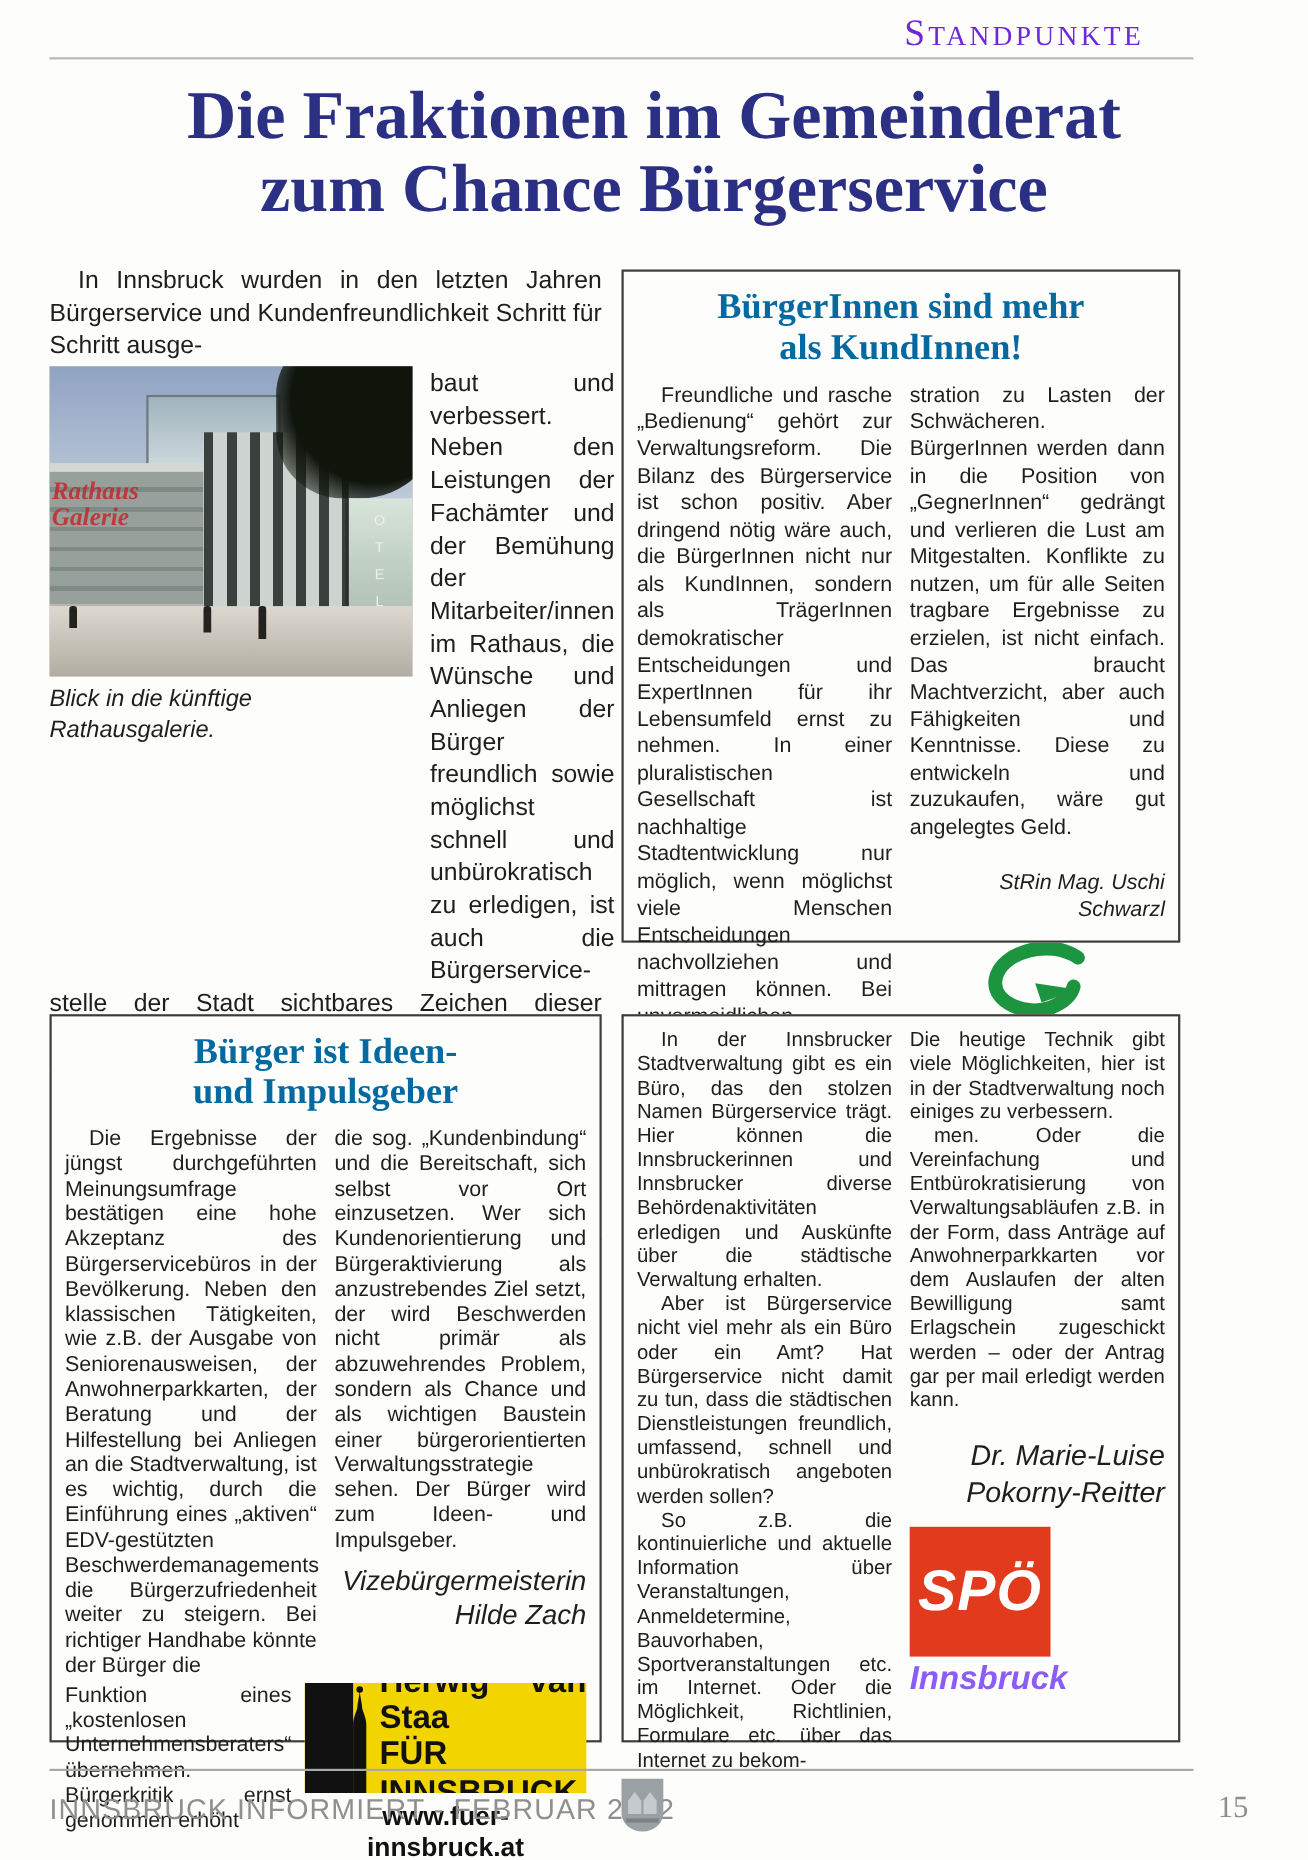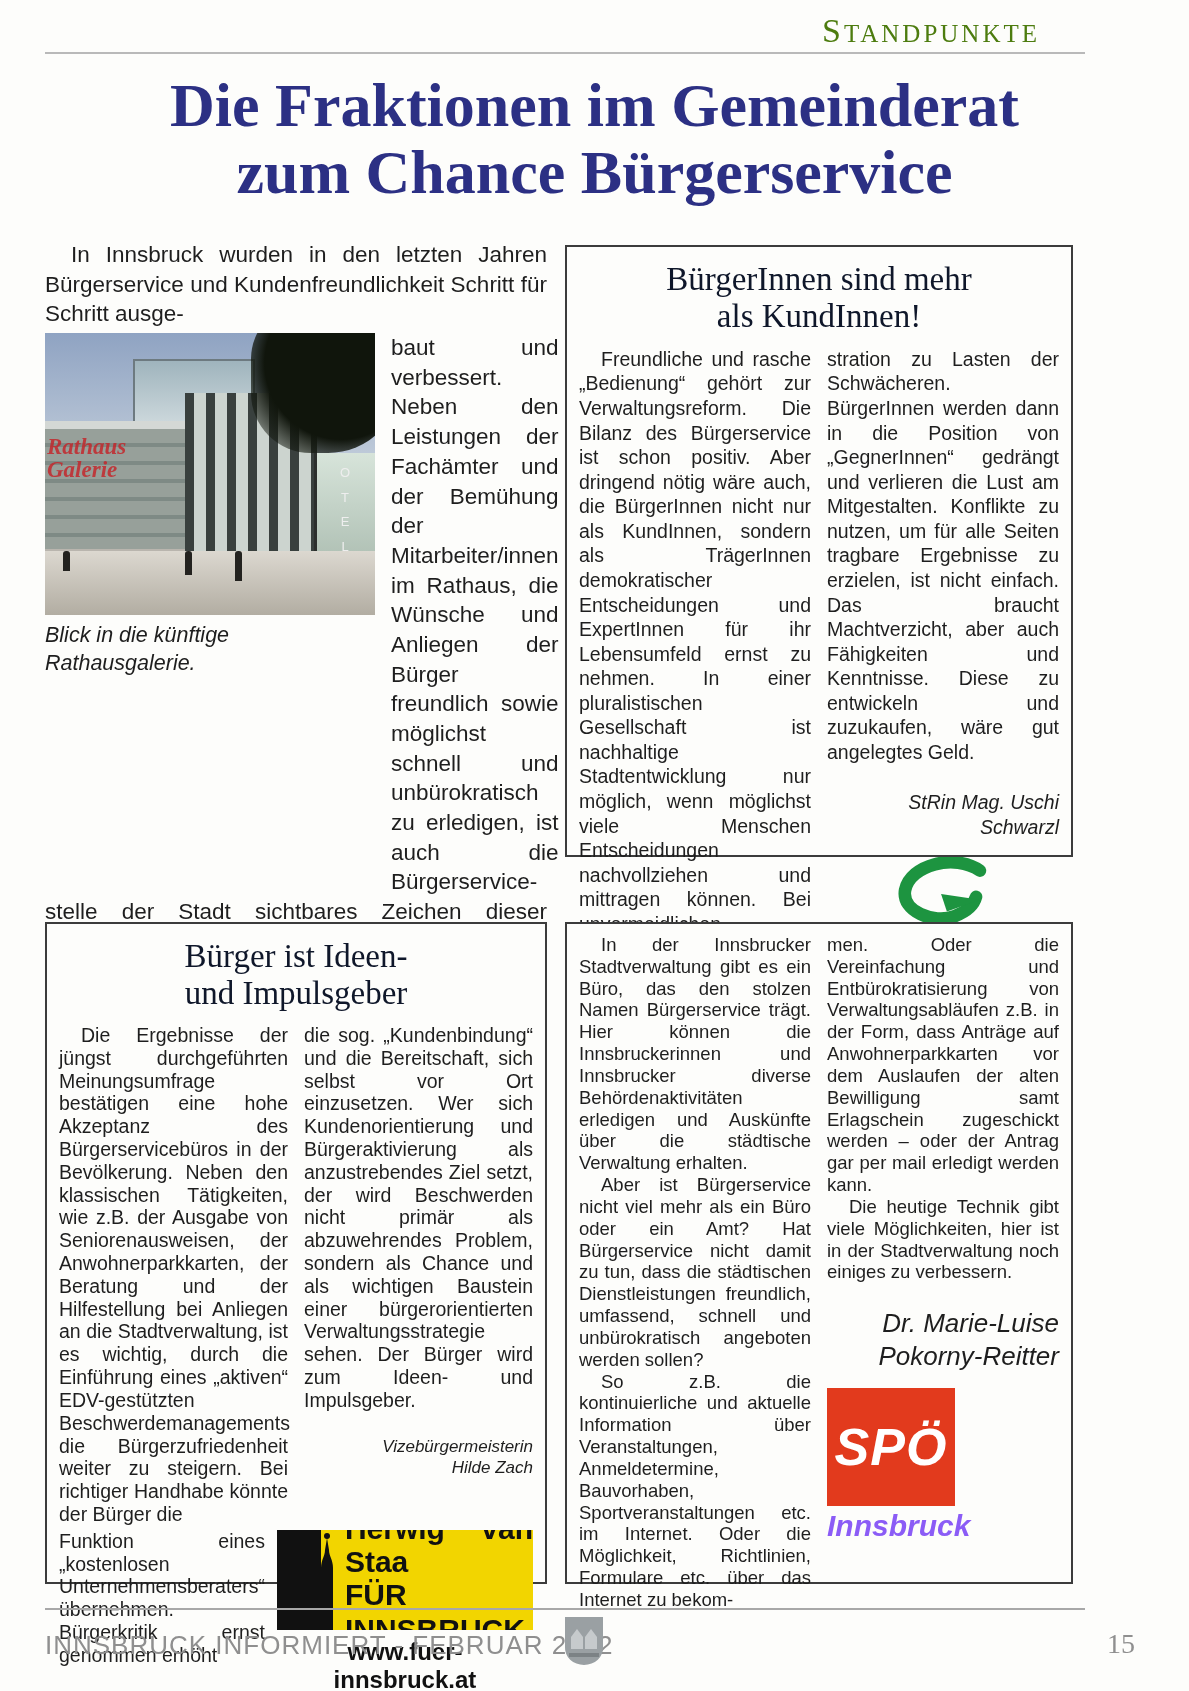--- a/index.html
+++ b/index.html
@@ -4,21 +4,21 @@
 <style>
   html,body{margin:0;padding:0;background:#e8e8e8;}
   #page{
     position:relative;width:1189px;height:1691px;background:#fdfdfb;
     margin:0 auto;overflow:hidden;
     font-family:"Liberation Sans",sans-serif;color:#1e1e1e;
   }
   
   .section-header{
     position:absolute;top:12px;right:149px;
-    font-family:"Liberation Serif",serif;color:#4d7c0f;
+    font-family:"Liberation Serif",serif;color:#6d28d9;
     font-size:25px;letter-spacing:3px;
   }
   .section-header::first-letter{font-size:34px;}
   .header-rule{position:absolute;left:45px;right:104px;top:52px;height:2px;background:#b9b9b9;}
   .main-title{
     position:absolute;left:0;top:72px;width:100%;text-align:center;
     font-family:"Liberation Serif",serif;font-weight:bold;color:#2c3084;
     font-size:62px;line-height:1.08;
   }
   
@@ -37,37 +37,37 @@
   .ph-floor{position:absolute;left:0;bottom:0;width:100%;height:64px;background:linear-gradient(#dcd8d0,#b2ada2);}
   .ph-person{position:absolute;width:7px;height:24px;background:#23221f;border-radius:3px 3px 0 0;}
   .ph-redsign{position:absolute;left:2px;top:102px;width:150px;
     font-family:"Liberation Serif",serif;font-style:italic;font-weight:bold;
     color:rgba(198,32,38,.8);font-size:23px;line-height:1;}
   .ph-vsign{position:absolute;right:24px;top:128px;color:#eee;font-size:13px;line-height:1.9;text-align:center;width:12px;}
   .photo-caption{font-style:italic;font-size:21.5px;margin-top:6px;text-align:left;}
   .intro-beside{flex:1;}
   
   .pbox{position:absolute;border:2px solid #3c3c3c;background:#fdfdfb;padding:10px 12px;box-sizing:border-box;}
-  .pbox-title{font-family:"Liberation Serif",serif;font-weight:normal;text-align:center;font-size:33px;line-height:1.12;color:#0f172a;margin:4px 0 12px;}
+  .pbox-title{font-family:"Liberation Serif",serif;font-weight:bold;text-align:center;font-size:33px;line-height:1.12;color:#0369a1;margin:4px 0 12px;}
   .pcols{display:flex;gap:16px;text-align:justify;}
   .pcol{flex:1;min-width:0;}
   .pcol p{margin:0;}
   .pcol p + p{text-indent:22px;}
   .signature{font-style:italic;text-align:right;margin-top:22px;line-height:1.25;}
   
   #box-gruene{left:565px;top:245px;width:508px;height:612px;}
   #box-gruene .pcols{font-size:19.5px;line-height:1.26;}
   #box-gruene .signature{font-size:19.5px;margin-top:26px;}
   .gruene-logo{margin-top:18px;text-align:center;}
   .gruene-main{color:#1d9440;font-weight:bold;font-size:19px;letter-spacing:4px;border-bottom:4px solid #1d9440;display:inline-block;padding-bottom:3px;}
   .gruene-sub{color:#2a9b50;font-size:14.5px;letter-spacing:1px;margin-top:6px;}
   
   #box-zach{left:45px;top:922px;width:502px;height:662px;}
   #box-zach .pcols{font-size:19.5px;line-height:1.17;}
-  #box-zach .signature{font-size:17px;margin-top:24px;}
+  #box-zach .signature{font-size:25px;margin-top:10px;}
   .zach-bottom{display:flex;gap:12px;margin-top:4px;font-size:19.5px;line-height:1.17;text-align:justify;}
   .zach-bottom .narrow{flex:0 0 152px;}
   .ad-area{flex:1;}
   .ad-box{display:flex;background:#f2d500;height:100px;overflow:hidden;}
   .ad-sil{flex:0 0 58px;position:relative;}
   .ad-text{flex:1;display:flex;flex-direction:column;justify-content:center;padding-left:10px;}
   .ad-name{font-weight:bold;font-size:30px;line-height:1.1;color:#111;}
   .ad-slogan{font-weight:bold;font-size:30px;line-height:1.15;color:#111;}
   .ad-url{font-weight:bold;font-size:24px;text-align:center;margin-top:8px;color:#111;}
   
@@ -190,22 +190,22 @@
   </div>
 
   <div id="box-spoe" class="pbox">
     <div class="pcols">
       <div class="pcol">
         <p style="text-indent:22px;">In der Innsbrucker Stadtverwaltung gibt es ein Büro, das den stolzen Namen Bürgerservice trägt. Hier können die Innsbruckerinnen und Innsbrucker diverse Behördenaktivitäten erledigen und Auskünfte über die städtische Verwaltung erhalten.</p>
         <p>Aber ist Bürgerservice nicht viel mehr als ein Büro oder ein Amt? Hat Bürgerservice nicht damit zu tun, dass die städtischen Dienstleistungen freundlich, umfassend, schnell und unbürokratisch angeboten werden sollen?</p>
         <p>So z.B. die kontinuierliche und aktuelle Information über Veranstaltungen, Anmeldetermine, Bauvorhaben, Sportveranstaltungen etc. im Internet. Oder die Möglichkeit, Richtlinien, Formulare etc. über das Internet zu bekom-</p>
       </div>
       <div class="pcol">
+        <p>Die heutige Technik gibt viele Möglichkeiten, hier ist in der Stadtverwaltung noch einiges zu verbessern.</p>
         <p>men. Oder die Vereinfachung und Entbürokratisierung von Verwaltungsabläufen z.B. in der Form, dass Anträge auf Anwohnerparkkarten vor dem Auslaufen der alten Bewilligung samt Erlagschein zugeschickt werden – oder der Antrag gar per mail erledigt werden kann.</p>
-        <p>Die heutige Technik gibt viele Möglichkeiten, hier ist in der Stadtverwaltung noch einiges zu verbessern.</p>
         <div class="signature">
           <div>Dr. Marie-Luise</div>
           <div>Pokorny-Reitter</div>
         </div>
         <div class="spoe-logo">
           <div class="spoe-square">
             <span class="spoe-text">SPÖ</span>
           </div>
           <div class="spoe-sub">Innsbruck</div>
         </div>

